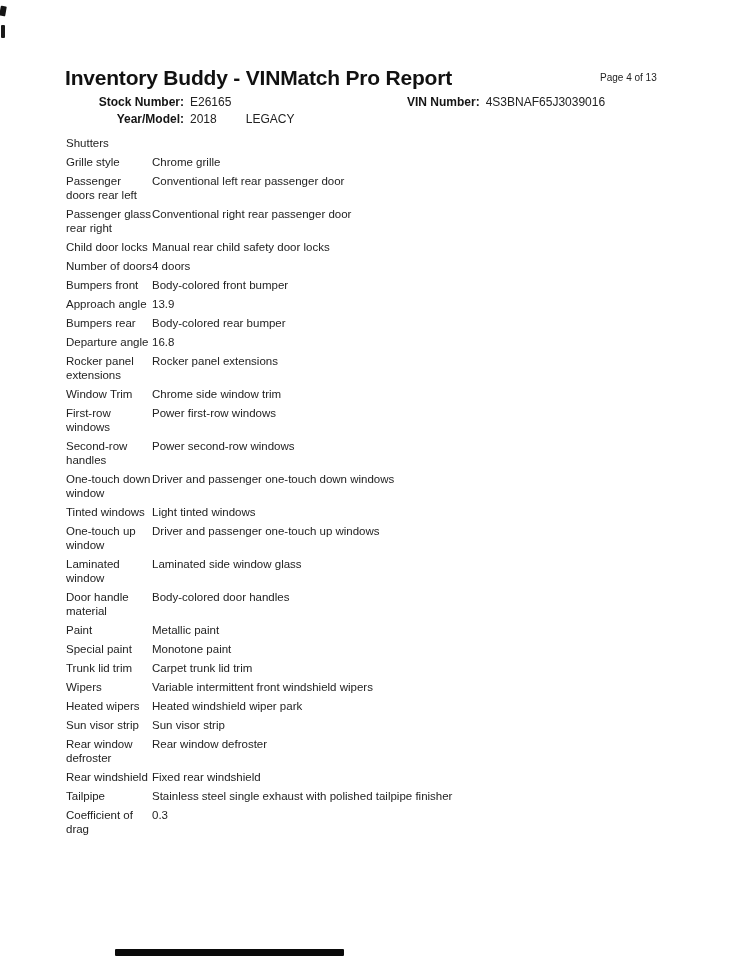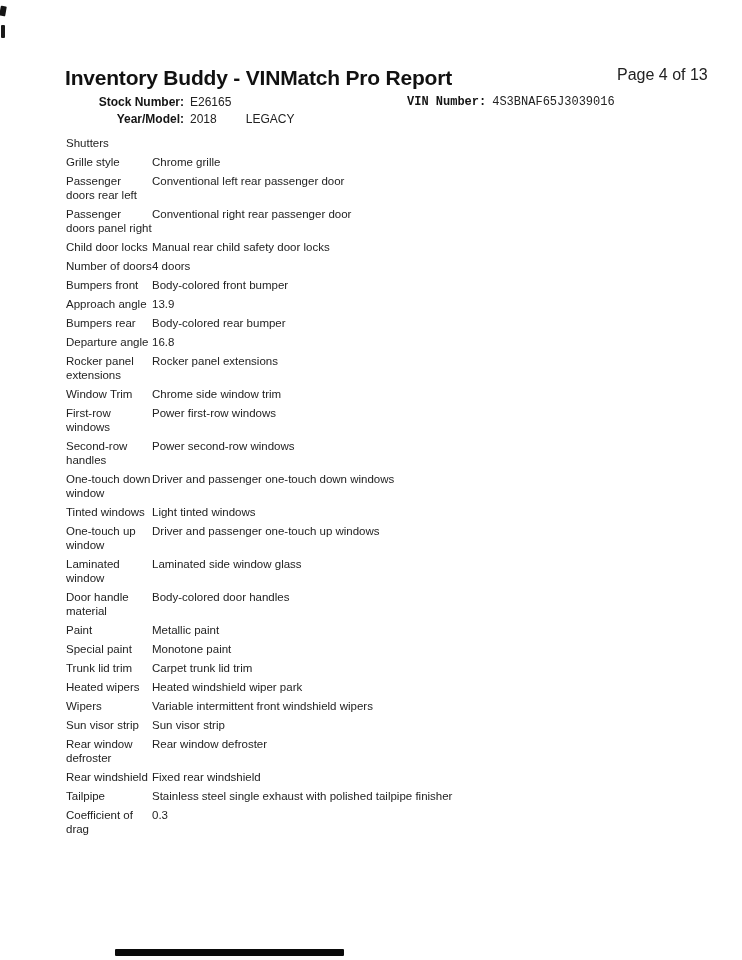--- a/index.html
+++ b/index.html
@@ -14,33 +14,32 @@
   .page { position: absolute; inset: 0; }
 
   
   .title {
     position: absolute; left: 65px; top: 66px;
     font-size: 21px; font-weight: bold; letter-spacing: -0.2px;
     color: #111;
     white-space: nowrap;
   }
   .page-indicator {
-    position: absolute; left: 600px; top: 66px;
-    font-size: 16px; color: #222;
+    position: absolute; left: 600px; top: 72px;
+    font-size: 10px; color: #222;
     white-space: nowrap;
-    margin-left: 17px;
   }
   .hfield { position: absolute; font-size: 12px; line-height: 14px; white-space: nowrap; padding-left: 32px; }
   .hfield .hlabel { font-weight: bold; color: #151515; }
   .hfield .hvalue { margin-left: 6px; color: #222; }
   .field-stock { left: 0; top: 95px; }
   .field-stock .hlabel, .field-year .hlabel {
     display: inline-block; width: 152px; text-align: right;
   }
-  .field-vin { left: 375px; top: 95px; font-family: Liberation Mono, monospace; }
+  .field-vin { left: 375px; top: 95px; }
   .field-year { left: 0; top: 112px; }
   .field-year .hvalue2 { margin-left: 29px; color: #222; }
 
   
   .specs {
     position: absolute; left: 66px; top: 136px; width: 630px;
   }
   .spec-row {
     display: flex; align-items: flex-start;
     margin-bottom: 5px;
@@ -102,21 +101,21 @@
     <div class="spec-label">Grille style</div>
     <div class="spec-value">Chrome grille</div>
   </div>
 
   <div class="spec-row">
     <div class="spec-label">Passenger doors rear left</div>
     <div class="spec-value">Conventional left rear passenger door</div>
   </div>
 
   <div class="spec-row">
-    <div class="spec-label">Passenger doors panel right</div>
+    <div class="spec-label">Passenger glass rear right</div>
     <div class="spec-value">Conventional right rear passenger door</div>
   </div>
 
   <div class="spec-row">
     <div class="spec-label">Child door locks</div>
     <div class="spec-value">Manual rear child safety door locks</div>
   </div>
 
   <div class="spec-row">
     <div class="spec-label">Number of doors</div>
@@ -197,27 +196,27 @@
     <div class="spec-label">Special paint</div>
     <div class="spec-value">Monotone paint</div>
   </div>
 
   <div class="spec-row">
     <div class="spec-label">Trunk lid trim</div>
     <div class="spec-value">Carpet trunk lid trim</div>
   </div>
 
   <div class="spec-row">
+    <div class="spec-label">Wipers</div>
+    <div class="spec-value">Variable intermittent front windshield wipers</div>
+  </div>
+
+  <div class="spec-row">
     <div class="spec-label">Heated wipers</div>
     <div class="spec-value">Heated windshield wiper park</div>
-  </div>
-
-  <div class="spec-row">
-    <div class="spec-label">Wipers</div>
-    <div class="spec-value">Variable intermittent front windshield wipers</div>
   </div>
 
   <div class="spec-row">
     <div class="spec-label">Sun visor strip</div>
     <div class="spec-value">Sun visor strip</div>
   </div>
 
   <div class="spec-row">
     <div class="spec-label">Rear window defroster</div>
     <div class="spec-value">Rear window defroster</div>

